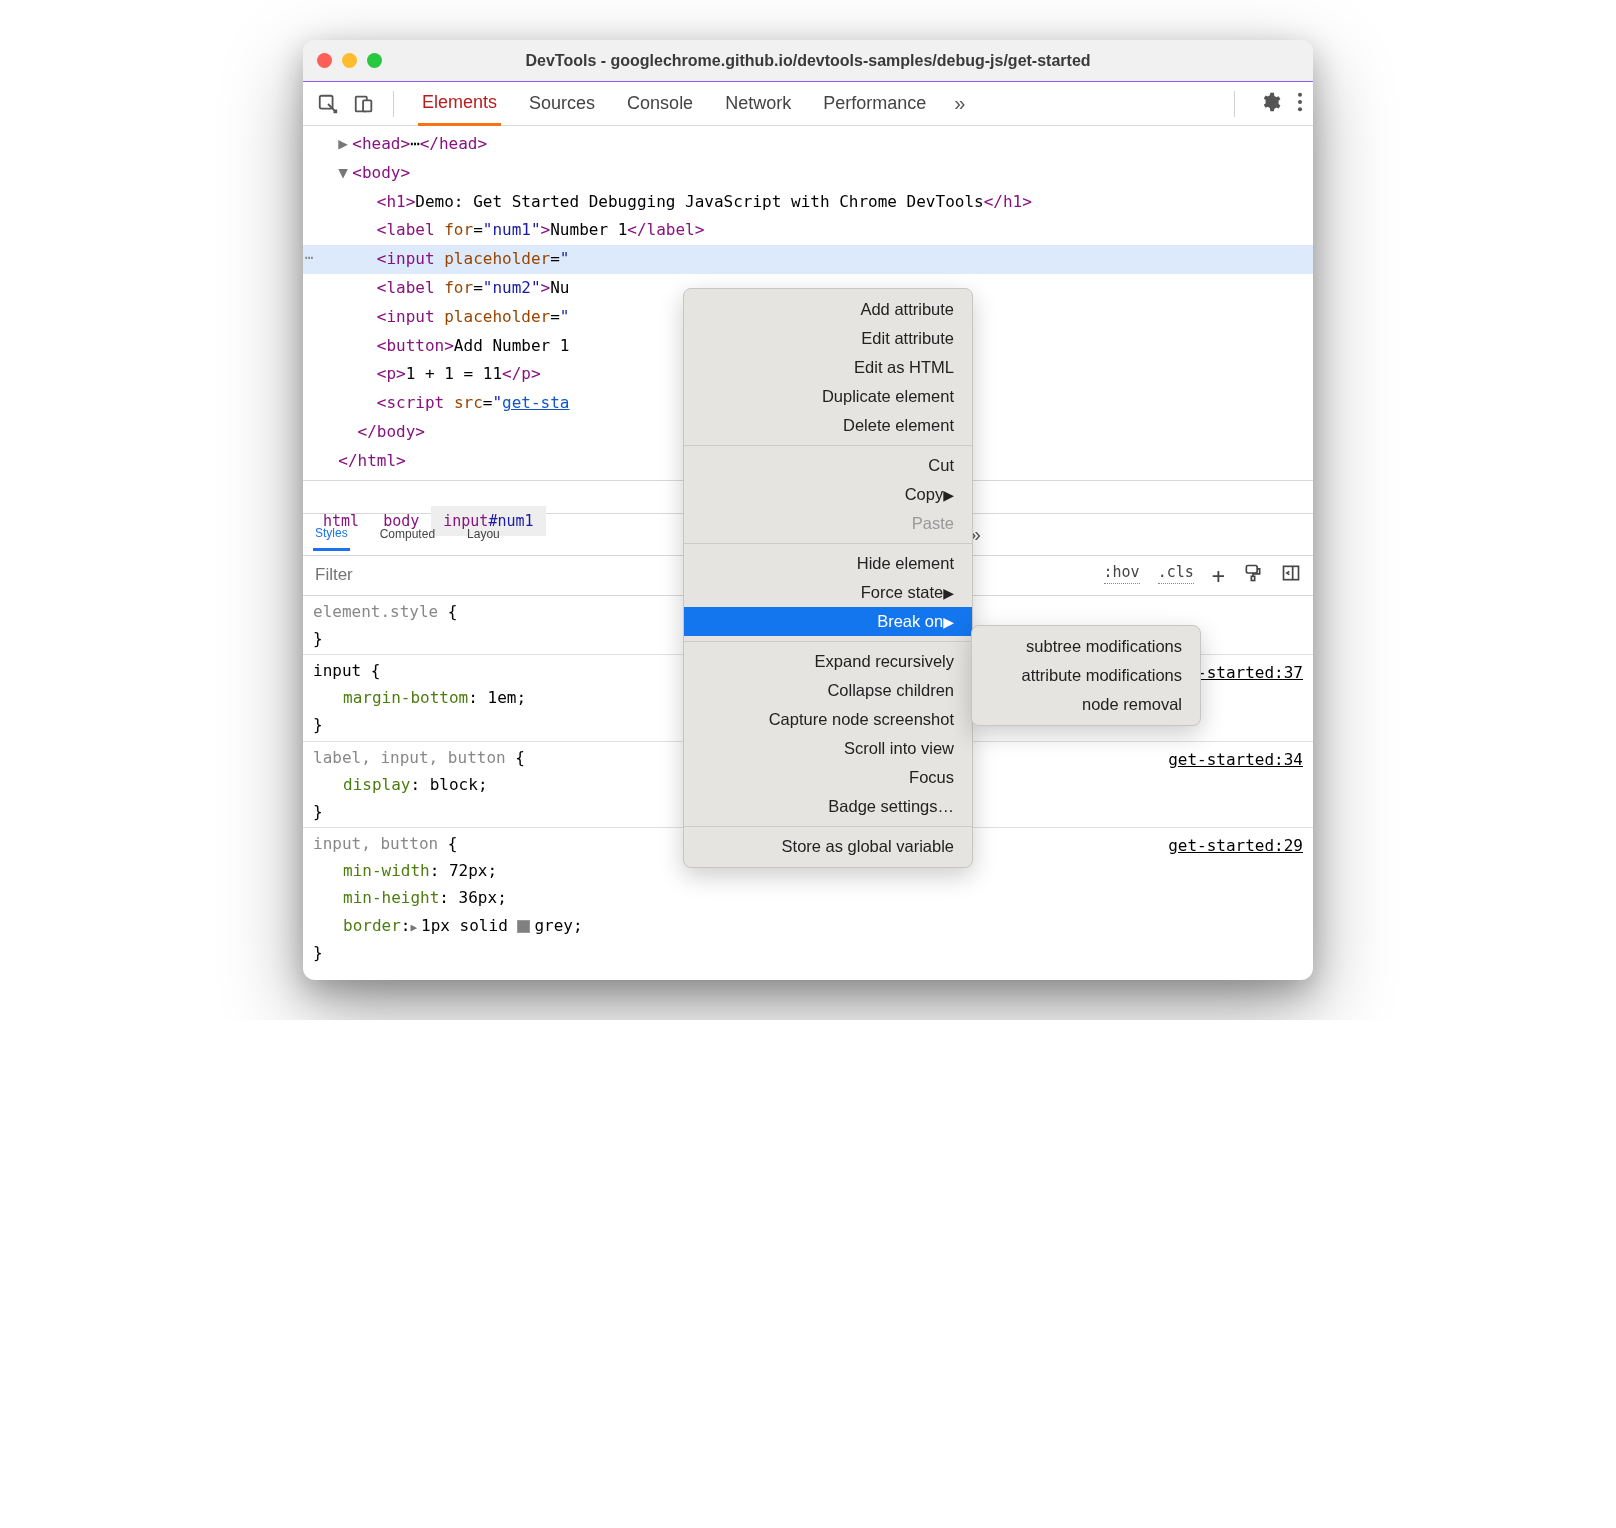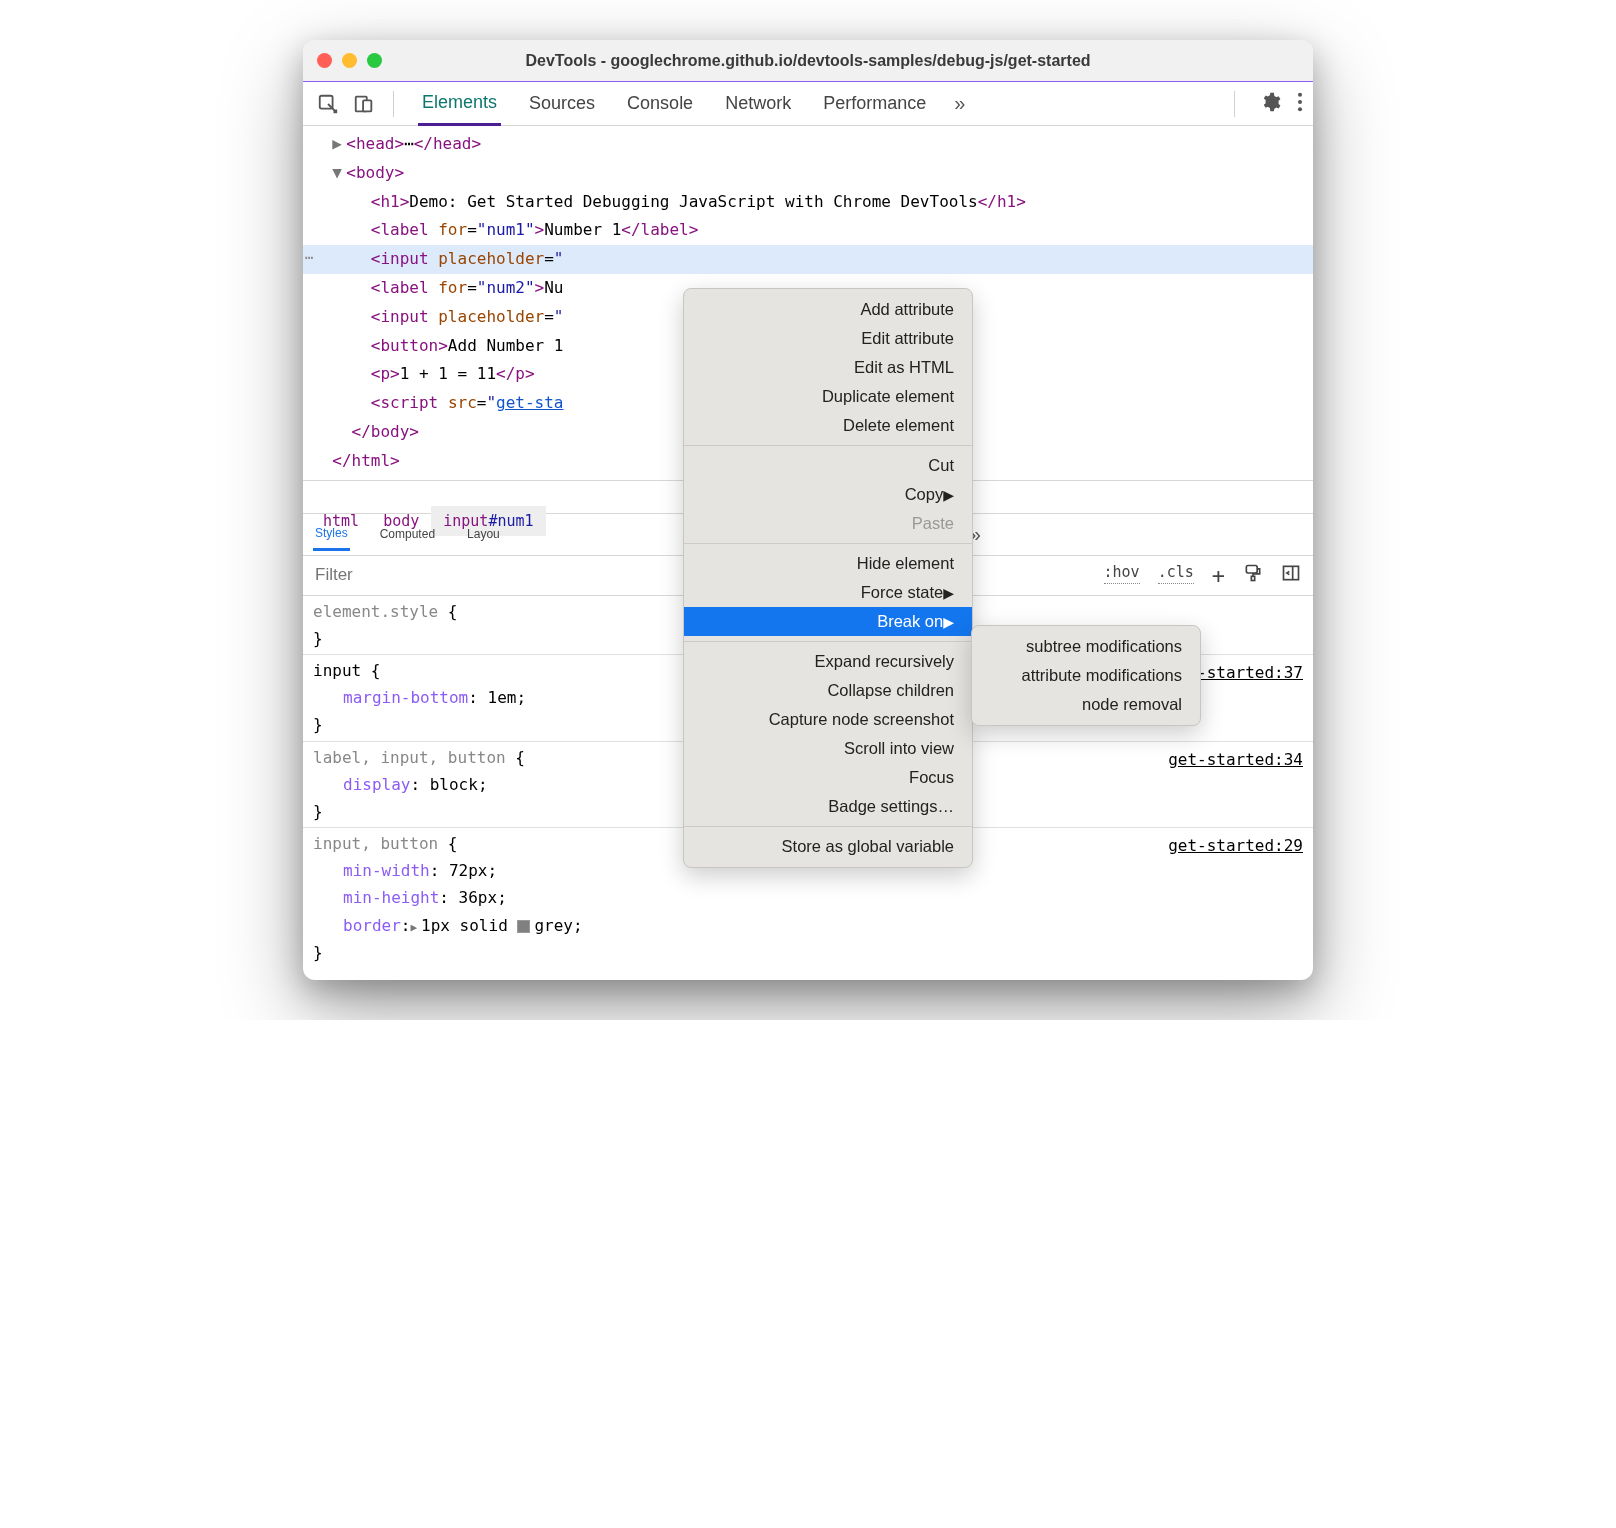--- a/index.html
+++ b/index.html
@@ -51,32 +51,32 @@
   gap: 6px;
 }
 .tool-icon {
   width: 30px; height: 30px;
   display: flex; align-items: center; justify-content: center;
   color: #555;
 }
 .vdiv { width: 1px; height: 26px; background: #d0d0d0; margin: 0 8px; }
 .tabs { display: flex; gap: 24px; margin-left: 10px; flex: 1; align-items: center; }
 .tab { font-size: 18px; color: #444; padding: 10px 4px; cursor: pointer; }
-.tab.active { color: #0f766e; border-bottom: 3px solid #4c1d95; }
+.tab.active { color: #b91c1c; border-bottom: 3px solid #f97316; }
 .tool-right { display: flex; align-items: center; gap: 16px; margin-left: auto; }
 .chevrons { font-size: 20px; color: #555; }
 .gear, .kebab { color: #555; }
 .dom-panel {
   font-family: Menlo, Monaco, Consolas, monospace;
   font-size: 16px;
   line-height: 1.8;
   padding: 4px 0;
   overflow: hidden;
 }
-.dom-line { white-space: pre; padding-left: 10px; position: relative; }
+.dom-line { white-space: pre; padding-left: 16px; position: relative; }
 .dom-line.selected { background: #ddeafc; }
 .dom-line.selected::before {
   content: "⋯"; position: absolute; left: 2px; color: #888; font-size: 14px;
 }
 .tag { color: #881280; }
 .attr { color: #994500; }
 .attrval { color: #1a1aa6; }
 .text { color: #000; }
 .link { color: #1155cc; text-decoration: underline; }
 .disclosure { color: #777; display: inline-block; width: 14px; }
@@ -125,21 +125,21 @@
   overflow: hidden;
   flex: 1;
 }
 .rule { padding: 2px 10px; border-bottom: 1px solid #e0e0e0; position: relative; }
 .rule .grey { color: #888; }
 .rule .src {
   position: absolute; right: 10px; top: 4px;
   text-decoration: underline; color: #000;
 }
 .prop { padding-left: 30px; }
-.pname { color: #8b5cf6; }
+.pname { color: #4d7c0f; }
 .pval { color: #000; }
 .ctx-menu {
   position: absolute;
   left: 380px;
   top: 248px;
   width: 290px;
   background: #e6e4e0;
   border: 1px solid #c8c6c2;
   border-radius: 8px;
   box-shadow: 0 8px 24px rgba(0,0,0,0.2);

